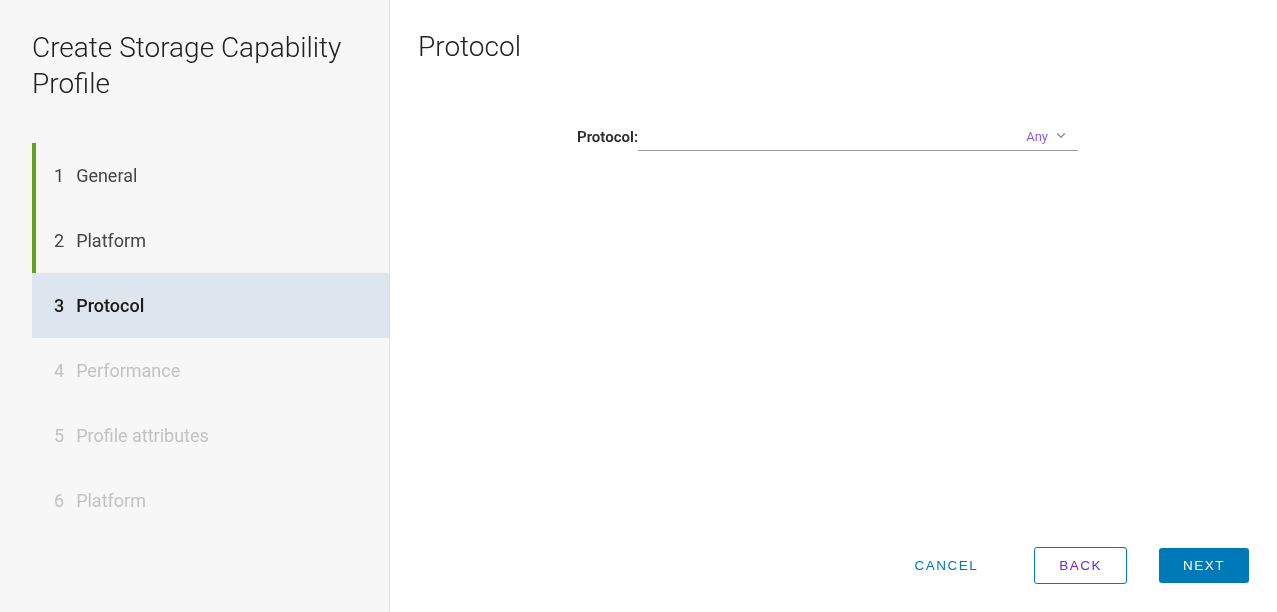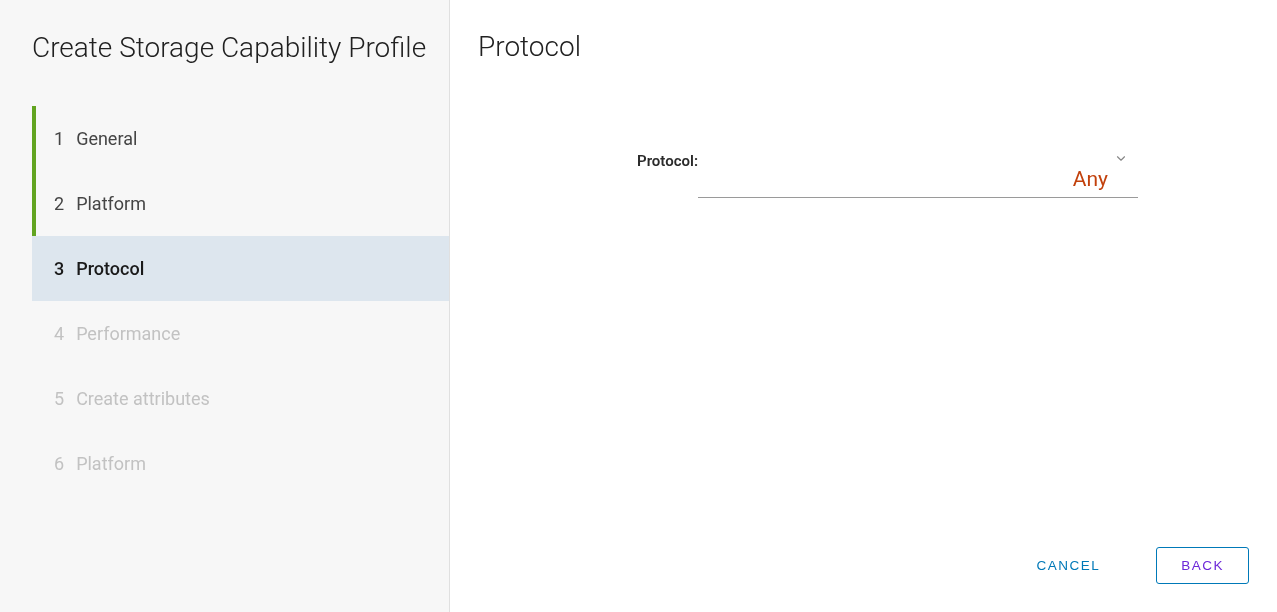--- a/index.html
+++ b/index.html
@@ -8,21 +8,21 @@
       padding: 0;
     }
     body {
       font-family: -apple-system, BlinkMacSystemFont, "Segoe UI", Roboto, "Helvetica Neue", Arial, sans-serif;
       background: #fff;
       width: 1277px;
       height: 612px;
       display: flex;
     }
     .sidebar {
-      width: 450px;
+      width: 390px;
       background: #f7f7f7;
       border-right: 1px solid #e0e0e0;
       padding: 30px 0 0 32px;
       display: flex;
       flex-direction: column;
     }
     .wizard-title {
       font-size: 28px;
       font-weight: 300;
       color: #212121;
@@ -79,23 +79,22 @@
     }
     .select-wrapper {
       position: relative;
       flex: 1;
       max-width: 440px;
       border-bottom: 1px solid #9a9a9a;
       cursor: pointer;
     }
     .select-value {
       padding: 6px 30px 6px 12px;
-      font-size: 21px;
-      color: #c2410c;
-      margin-top: 38px;
+      font-size: 13px;
+      color: #8b5cf6;
     }
     .chevron {
       position: absolute;
       right: 10px;
       top: 50%;
       transform: translateY(-50%);
       pointer-events: none;
     }
     .footer {
       margin-top: auto;
@@ -144,21 +143,21 @@
     <li class="wizard-step active">
       <span class="step-number">3</span>
       <span>Protocol</span>
     </li>
     <li class="wizard-step">
       <span class="step-number">4</span>
       <span>Performance</span>
     </li>
     <li class="wizard-step">
       <span class="step-number">5</span>
-      <span>Create attributes</span>
+      <span>Profile attributes</span>
     </li>
     <li class="wizard-step">
       <span class="step-number">6</span>
       <span>Platform</span>
     </li>
   </ul>
 </aside>
 
 <main class="main">
   <h2 class="content-title">Protocol</h2>
@@ -171,14 +170,15 @@
         <svg width="14" height="14" viewBox="0 0 24 24" fill="none" stroke="#888" stroke-width="2" stroke-linecap="round" stroke-linejoin="round">
             <polyline points="6 9 12 15 18 9"></polyline>
           </svg>
       </span>
     </div>
   </div>
 
   <div class="footer">
     <button class="btn btn-cancel">CANCEL</button>
     <button class="btn btn-back">BACK</button>
+    <button class="btn btn-next">NEXT</button>
   </div>
 </main>
 
 </body></html>

